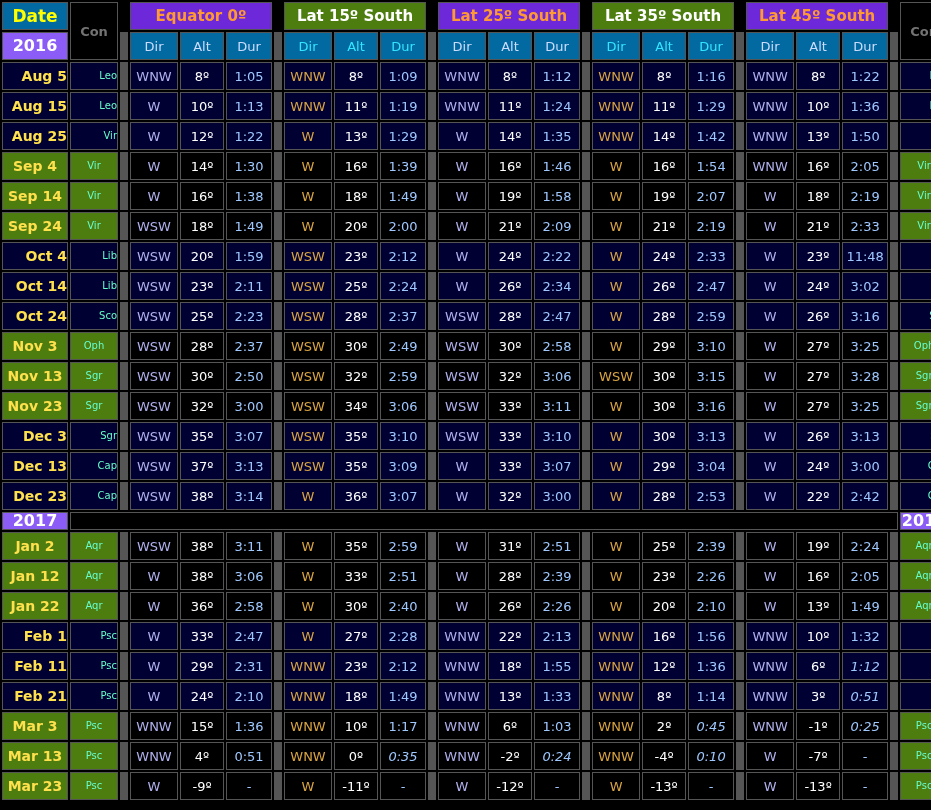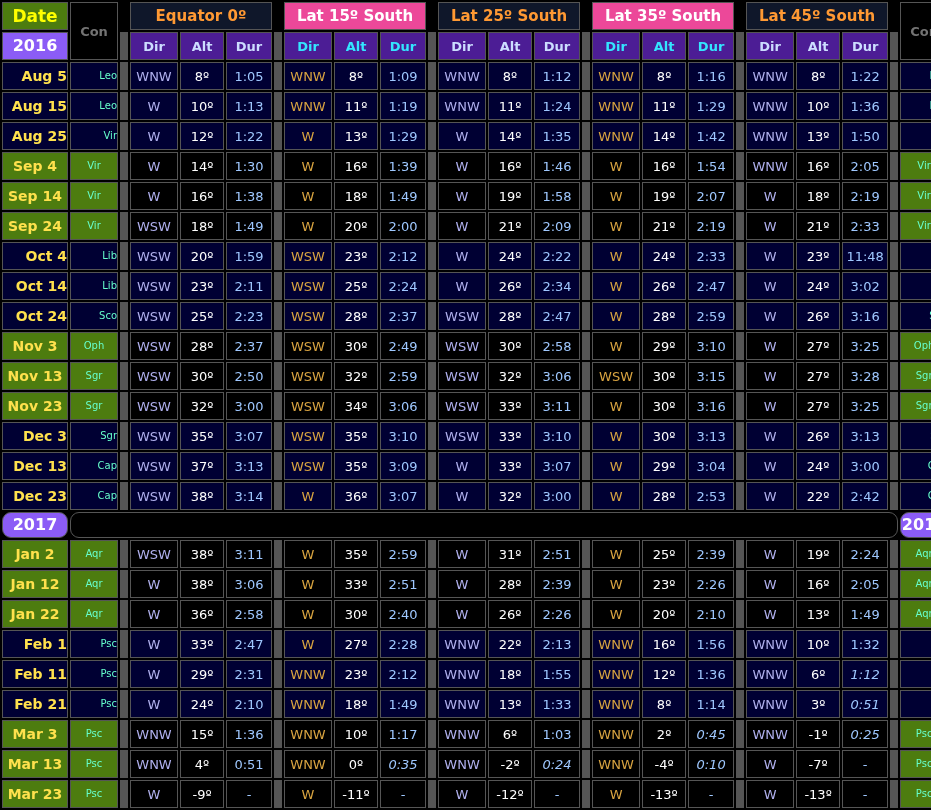--- a/index.html
+++ b/index.html
@@ -6,50 +6,50 @@
   body{font-family:"DejaVu Sans","Liberation Sans",sans-serif;}
   #wrap{width:931px;height:810px;background:#000;position:relative;overflow:hidden;}
   table.grid{border-collapse:separate;border-spacing:2px 2px;width:931px;table-layout:fixed;background:#000;}
   td{padding:0;margin:0;text-align:center;vertical-align:middle;font-size:13px;line-height:1;
      border:1px solid #555;box-sizing:border-box;height:28px;white-space:nowrap;}
   
   td.sep{background:#555;border:1px solid #555;width:8px;}
   td.nb{border:none;background:#000;}
   
   td.date{font-weight:bold;font-size:14px;color:#ffe14d;width:66px;}
-  td.date.hdr{color:#ffff00;font-size:17px;background:#4d7c0f;}
+  td.date.hdr{color:#ffff00;font-size:17px;background:#0369a1;}
   td.yr{color:#ffffff;font-weight:bold;font-size:16px;background:#8b5cf6;}
   
   td.con{width:48px;font-size:10px;color:#66ffcc;}
   td.con.hdr{color:#737373;font-weight:bold;font-size:13px;background:#000;}
   
   td.lattitle{font-weight:bold;font-size:15px;height:26px;}
-  td.lattitle.a{background:#0f172a;color:#ff9933;}
-  td.lattitle.b{background:#ec4899;color:#ffffff;}
+  td.lattitle.a{background:#6d28d9;color:#ff9933;}
+  td.lattitle.b{background:#4d7c0f;color:#ffffff;}
   
-  td.sub{background:#4c1d95;font-size:13px;height:25px;font-weight:bold;border:1px solid #555;}
+  td.sub{background:#0369a1;font-size:13px;height:25px;font-weight:normal;border:1px solid #555;}
   td.sub.a{color:#ccddff;}
   td.sub.b{color:#33e6ff;}
   
   td.dir{width:48px;}
   td.alt{width:44px;}
   td.dur{width:46px;}
   td.dir.a{color:#b0b0ee;}
   td.dir.b{color:#d9a441;}
   td.alt{color:#ffffff;}
   td.dur{color:#9fc8ff;}
   td.dur.it{font-style:italic;}
   
   tr.navy td.d{background:#000033;}
   tr.black td.d{background:#000000;}
   tr.navy td.date,tr.navy td.con{background:#000033;text-align:right;}
   tr.black td.date,tr.black td.con{background:#4d7c0f;}
   
   td.divblank{background:#000;border:1px solid #555;}
-  tr.divider td{height:26px;border-radius:9px;}
+  tr.divider td{height:18px;}
 </style>
 </head>
 <body>
 
 <div id="wrap">
   <table class="grid">
     <colgroup>
       <col style="width:66px">
         <col style="width:48px">
         <col style="width:8px">

